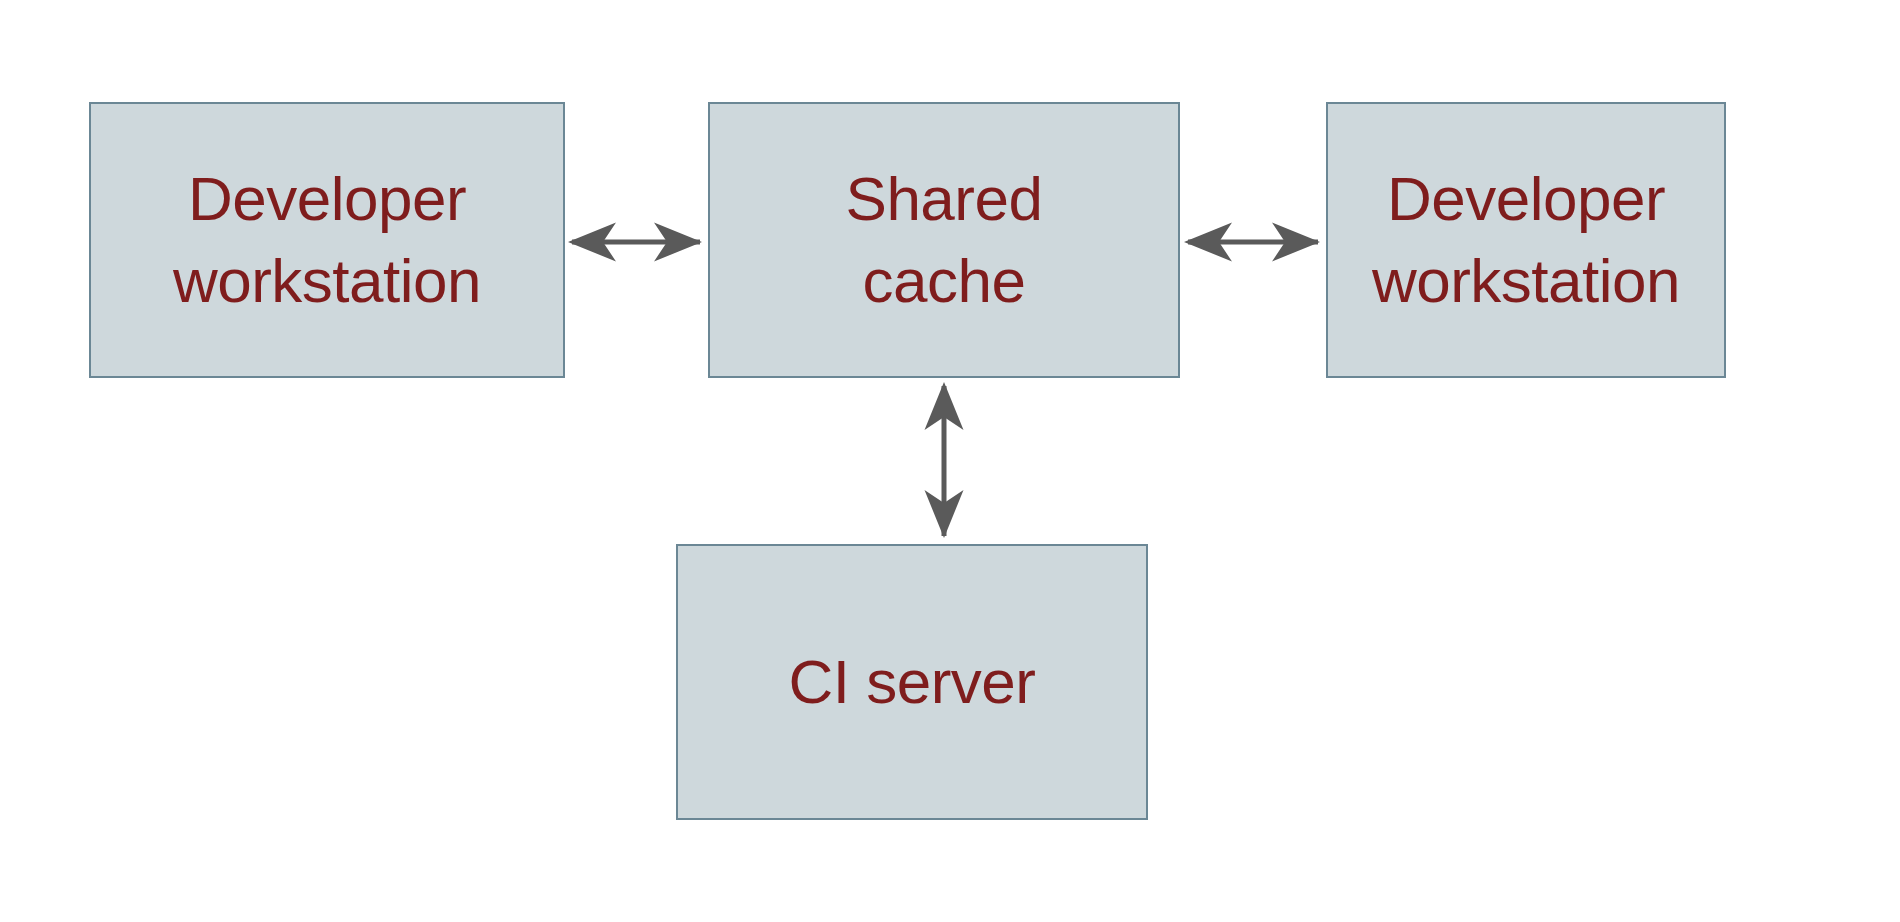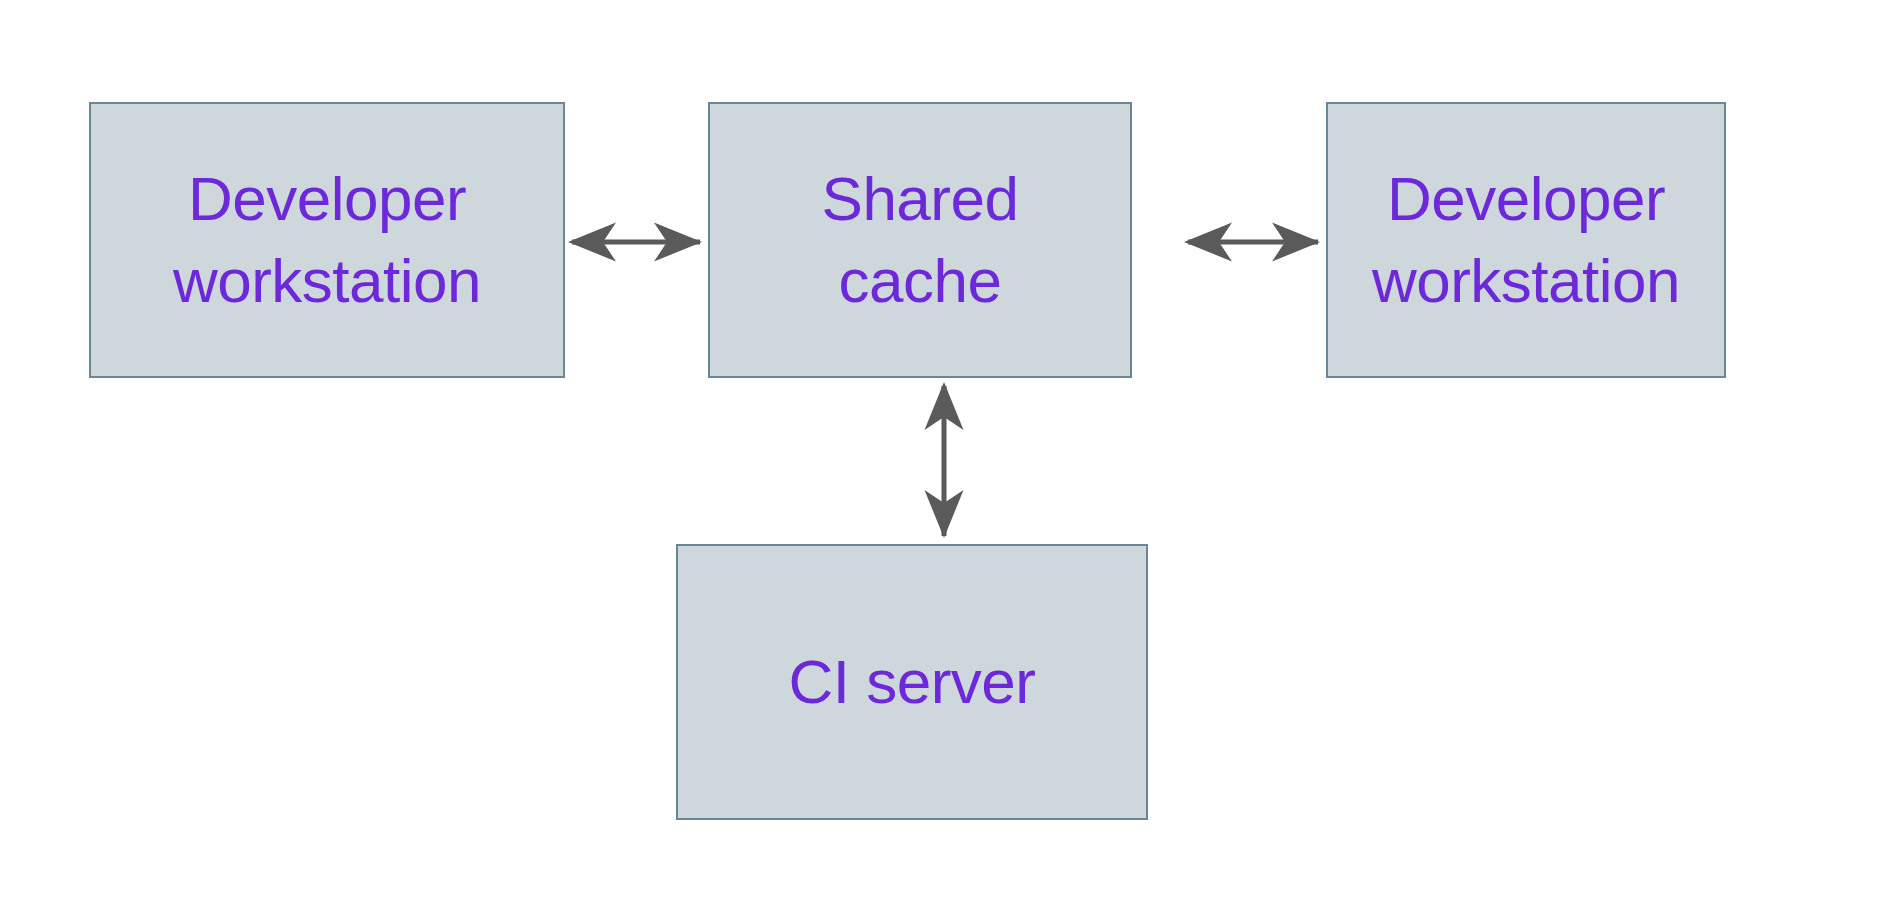--- a/index.html
+++ b/index.html
@@ -26,21 +26,21 @@
     border: 2px solid #6b8795;
     display: flex;
     align-items: center;
     justify-content: center;
     text-align: center;
   }
   .node-label {
     font-family: "Liberation Sans", sans-serif;
     font-size: 62px;
     line-height: 1.33;
-    color: #6d28d9;
+    color: #7f1d1d;
     font-weight: 400;
     letter-spacing: -0.5px;
     padding: 0 10px;
     white-space: pre-line;
   }
   .edge-layer {
     position: absolute;
     left: 0;
     top: 0;
     width: 1900px;
@@ -74,21 +74,21 @@
     <g>
       <line x1="944" y1="386" x2="944" y2="536" stroke="#5a5a5a" stroke-width="5" marker-start="url(#arrow-start)" marker-end="url(#arrow-end)"></line>
     </g>
   </svg>
 
   <div class="node-box" style="left:89px; top:102px; width:476px; height:276px;">
     <span class="node-label">Developer
 workstation</span>
   </div>
 
-  <div class="node-box" style="left:708px; top:102px; width:424px; height:276px;">
+  <div class="node-box" style="left:708px; top:102px; width:472px; height:276px;">
     <span class="node-label">Shared
 cache</span>
   </div>
 
   <div class="node-box" style="left:1326px; top:102px; width:400px; height:276px;">
     <span class="node-label">Developer
 workstation</span>
   </div>
 
   <div class="node-box" style="left:676px; top:544px; width:472px; height:276px;">

